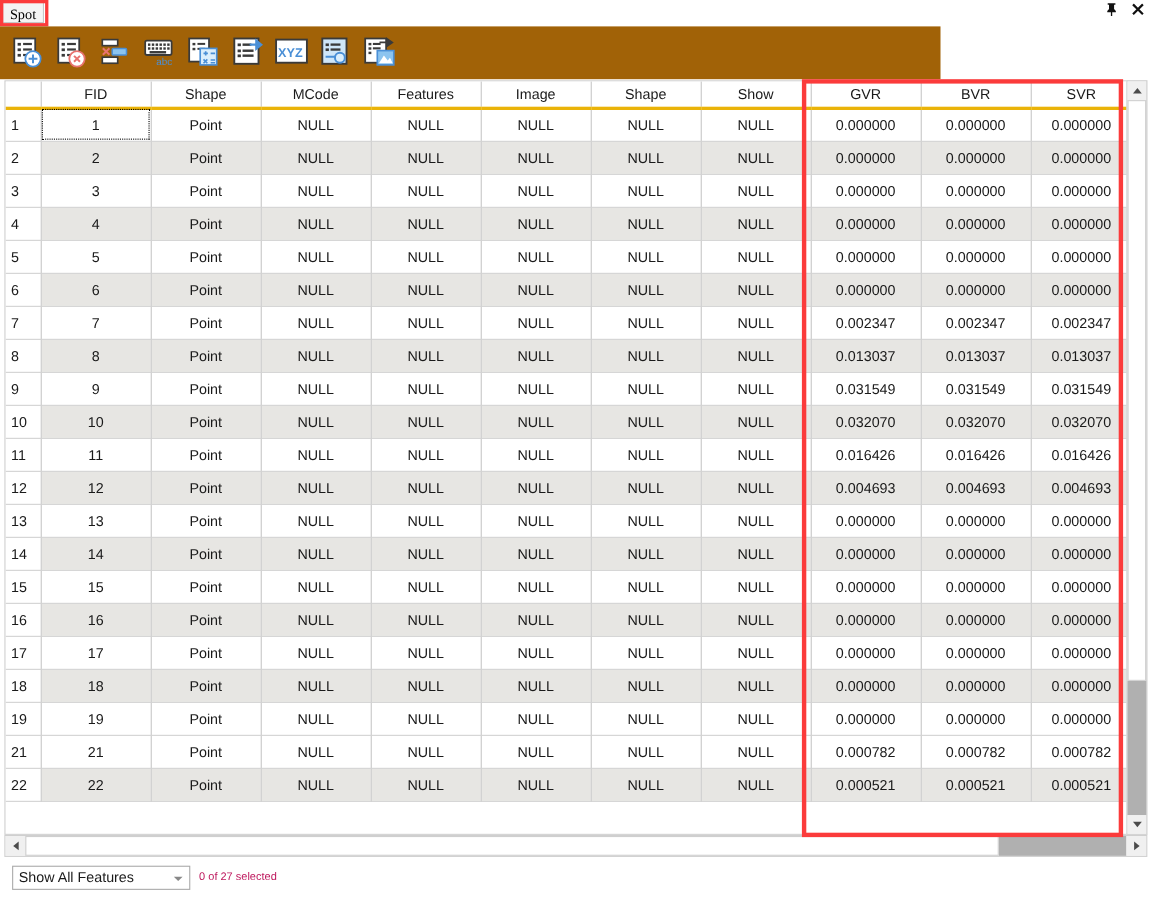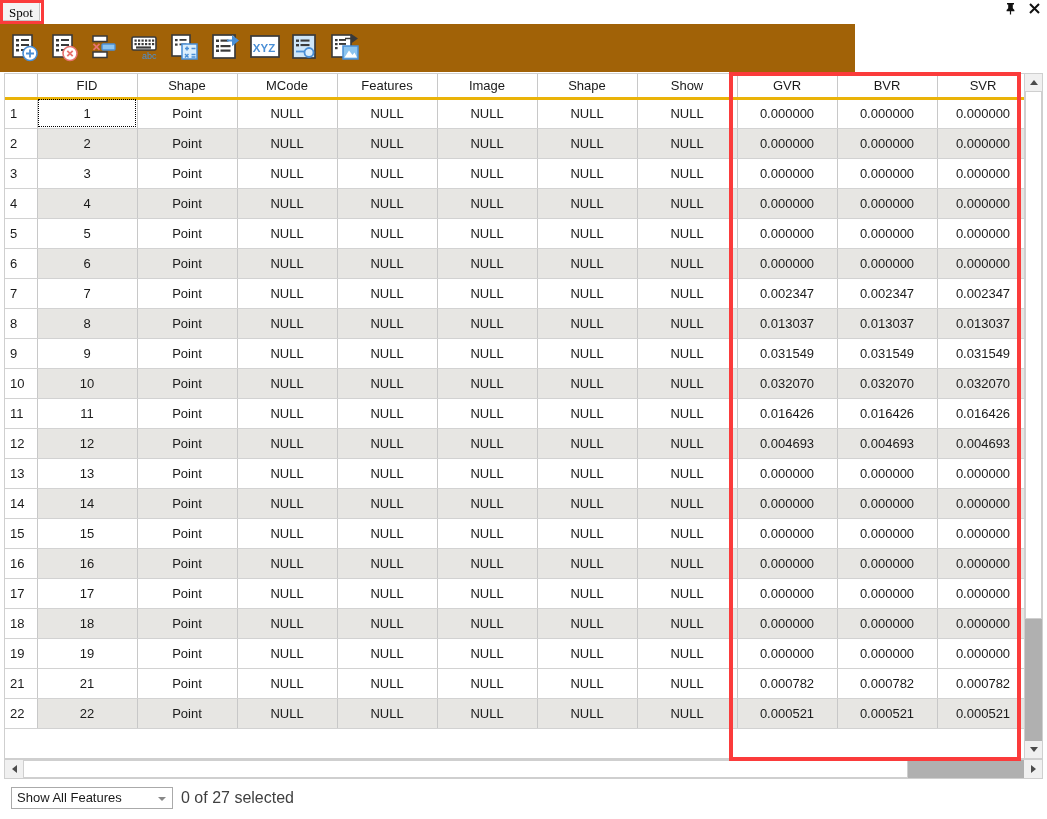--- a/index.html
+++ b/index.html
@@ -241,22 +241,22 @@
     width: 0; height: 0;
     border-left: 4px solid transparent;
     border-right: 4px solid transparent;
     border-top: 4px solid #888;
   }
   .sel-count {
     position: absolute;
     left: 181px; top: 4px;
     height: 22px;
     line-height: 21px;
-    font-size: 16px;
-    color: #404040;
+    font-size: 10px;
+    color: #be185d;
   }
 </style>
 </head>
 <body>
 
 <div class="tabstrip">
   <div class="doc-tab">
     <span>Spot</span>
   </div>
   <div class="tab-highlight"></div>

